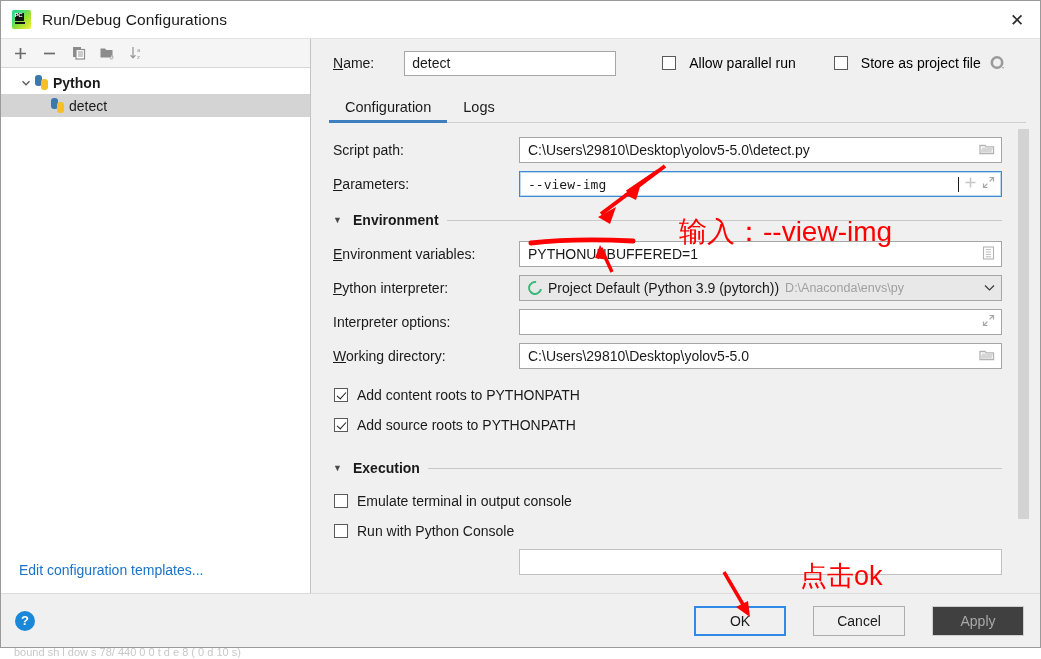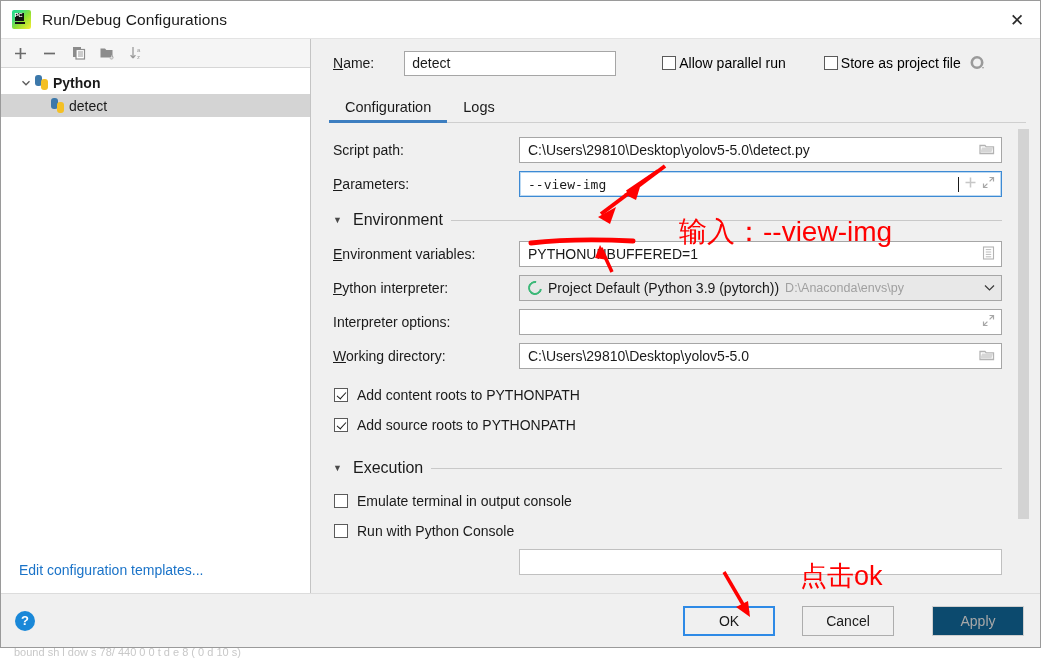--- a/index.html
+++ b/index.html
@@ -147,21 +147,21 @@
   .lbl { font-size: 14px; color: #1a1a1a; white-space: nowrap; }
   .lbl u { text-decoration: underline; }
   .name-input {
     width: 212px; height: 25px; margin-left: 30px;
     background: #ffffff; border: 1px solid #a6a6a6;
     font-size: 14px; color: #1a1a1a;
     padding: 0 7px; font-family: "Liberation Sans", sans-serif;
     outline: none;
   }
   .chk-wrap {
-    display: flex; align-items: center; gap: 3px; cursor: default;
+    display: flex; align-items: center; gap: 13px; cursor: default;
   }
   .chkbox {
     width: 14px; height: 14px; flex: 0 0 14px;
     border: 1px solid #5a5a5a; background: #ffffff;
     position: relative;
   }
   .chkbox.checked::after {
     content: ""; position: absolute;
     left: 4px; top: 0.5px; width: 4px; height: 8px;
     border: solid #1a1a1a; border-width: 0 1.6px 1.6px 0;
@@ -233,21 +233,21 @@
   .chev { flex: 0 0 auto; margin-left: 4px; color: #3a3a3a; font-size: 11px; }
 
   
   .section {
     display: flex; align-items: center; gap: 8px;
     margin: 14px 0 12px 0; height: 18px;
   }
   .section .tri {
     width: 12px; color: #4a4a4a; font-size: 9px; line-height: 1;
   }
-  .section .sec-title { font-size: 16px; color: #1a1a1a; white-space: nowrap; }
+  .section .sec-title { font-size: 14px; color: #1a1a1a; white-space: nowrap; font-weight: bold; }
   .section .sec-line { flex: 1 1 auto; height: 1px; background: #c9c9c9; }
 
   .cbrow {
     display: flex; align-items: center; gap: 9px;
     height: 24px; margin-bottom: 6px; margin-left: 1px; text-align: center;
   }
   .cbrow .cbl { font-size: 14px; color: #1a1a1a; }
 
   .ghost-field {
     height: 26px; background: #ffffff; border: 1px solid #c0c0c0;
@@ -278,21 +278,21 @@
   .btns { margin-left: auto; display: flex; gap: 27px; }
   .btn {
     min-width: 92px; height: 30px; padding: 0 12px;
     display: flex; align-items: center; justify-content: center;
     font-size: 14px; color: #1a1a1a;
     background: #f0f0f0; border: 1px solid #adadad; cursor: default;
   }
   .btn.default {
     border: 2px solid #2e8ae6; background: #f0f0f0;
   }
-  .btn.disabled { color: #a8a8a8; border-color: #cfcfcf; background: #0c4a6e; margin-left: 11px; }
+  .btn.disabled { color: #a8a8a8; border-color: #cfcfcf; background: #404040; }
 
   
   .anno {
     position: absolute; left: 0; top: 0; width: 1041px; height: 659px;
     pointer-events: none;
   }
   .anno-text {
     position: absolute; color: #ff0000; white-space: nowrap;
     font-family: "Liberation Sans", sans-serif;
   }

